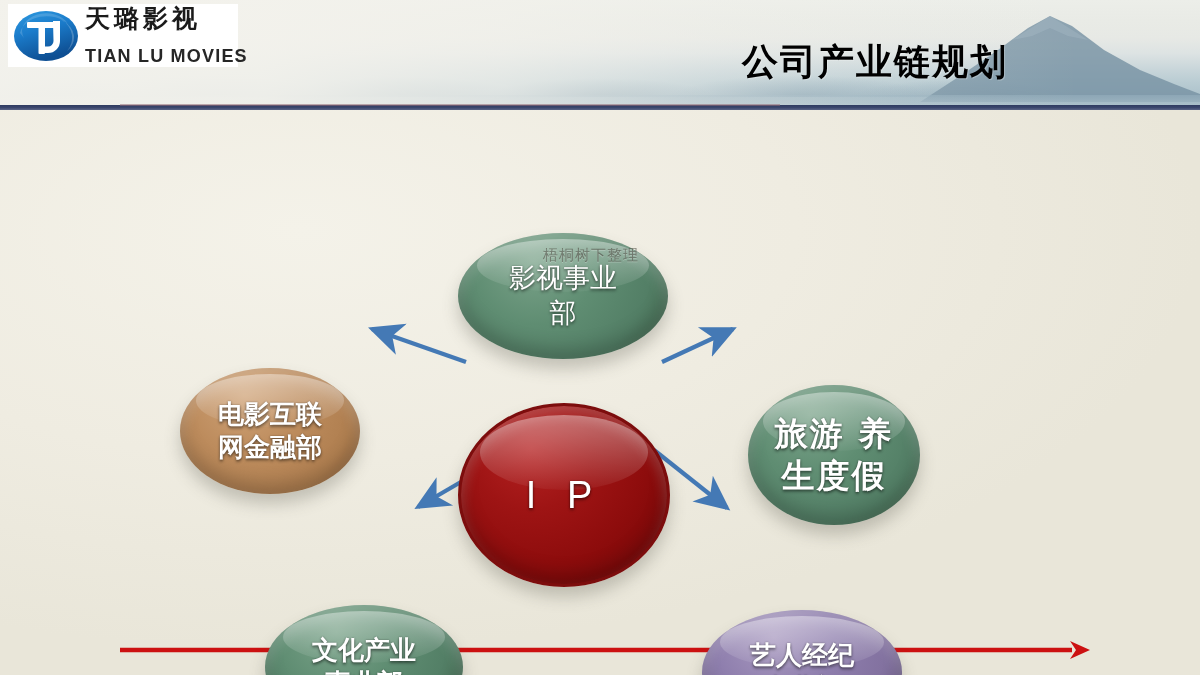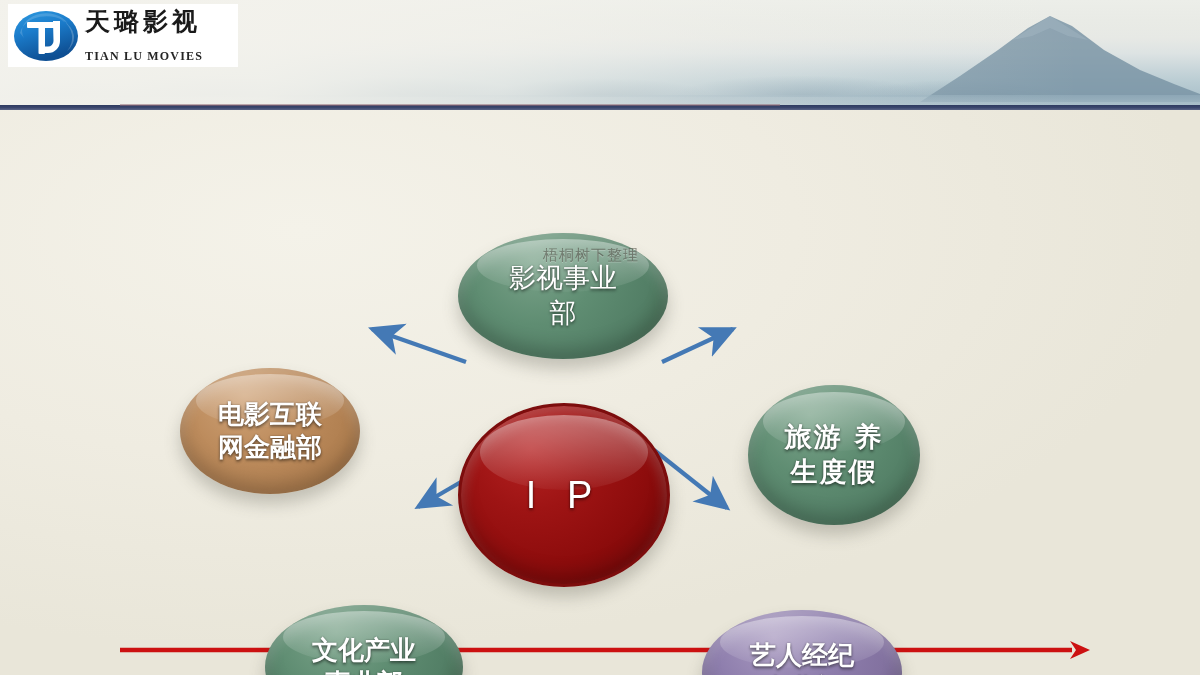--- a/index.html
+++ b/index.html
@@ -70,23 +70,23 @@
     position:relative;
     width:66px; height:54px; flex:0 0 66px;
   }
   #logo-text { display:flex; flex-direction:column; justify-content:center; line-height:1; }
   #logo-cn {
     font-size:25px; font-weight:bold; letter-spacing:4px;
     color:#1a1a1a; font-family:"DejaVu Sans","Liberation Sans",sans-serif;
     white-space:nowrap;
   }
   #logo-en {
-    font-size:12px; letter-spacing:1.2px; color:#262626;
+    font-size:18px; letter-spacing:1.2px; color:#262626;
     font-weight:bold; margin-top:16px; white-space:nowrap;
-    font-family:Liberation Serif, serif;
+    font-family:Liberation Sans, sans-serif;
   }
 
   #slide-title {
     position:absolute; left:742px; top:38px;
     font-size:36px; font-weight:bold; letter-spacing:2px;
     color:#000000;
     font-family:"DejaVu Sans","Liberation Sans",sans-serif;
     text-shadow: 1px 1px 0 rgba(255,255,255,.25);
     white-space:nowrap; z-index:5;
   }
@@ -159,21 +159,21 @@
   #node-finance {
     left:180px; top:258px; width:180px; height:126px;
     background:radial-gradient(circle at 36% 22%, #cfa378 0%, #bd8c5d 38%, #b07f50 72%, #94653b 100%);
   }
   #node-finance .label { font-size:26px; font-weight:bold; font-family:"DejaVu Serif","Liberation Serif",serif; }
 
   #node-travel {
     left:748px; top:275px; width:172px; height:140px;
     background:radial-gradient(circle at 36% 22%, #7ba38a 0%, #5f8d72 38%, #537f66 70%, #44694f 100%);
   }
-  #node-travel .label { font-size:27px; font-weight:bold; letter-spacing:2px; font-family:"DejaVu Sans","Liberation Sans",sans-serif; }
+  #node-travel .label { font-size:33px; font-weight:bold; letter-spacing:2px; font-family:"DejaVu Sans","Liberation Sans",sans-serif; }
 
   #node-culture {
     left:265px; top:495px; width:198px; height:124px;
     background:radial-gradient(circle at 36% 22%, #7ba38a 0%, #5f8d72 38%, #537f66 70%, #44694f 100%);
   }
   #node-culture .label { font-size:26px; font-weight:bold; font-family:"DejaVu Sans","Liberation Sans",sans-serif; }
 
   #node-artist {
     left:702px; top:500px; width:200px; height:124px;
     background:radial-gradient(circle at 36% 22%, #a99ac0 0%, #8e7ead 38%, #82719f 72%, #6a5a85 100%);
@@ -218,20 +218,21 @@
         <rect x="25.5" y="13" width="6.5" height="32" rx="1" fill="#ffffff"></rect>
         <path d="M40,12 h7 v20 a12,12 0 0,1 -12,12 h-4 v-6.5 h4 a5.5,5.5 0 0,0 5.5,-5.5 Z" fill="#ffffff"></path>
         <path d="M48,10 a30,24 0 0,1 6,32 a26,20 0 0,0 -4,-30 Z" fill="#ffffff" opacity="0.22"></path>
       </svg>
       <div id="logo-text">
         <div id="logo-cn">天璐影视</div>
         <div id="logo-en">TIAN LU MOVIES</div>
       </div>
     </div>
 
+    <div id="slide-title">公司产业链规划</div>
   </div>
   <div id="header-rule"></div>
   <div id="header-rule-accent"></div>
 
   <div id="body">
 
     <svg id="edges" viewBox="0 0 1200 565">
       <defs>
         <marker id="ah" markerWidth="9" markerHeight="9" refX="7.4" refY="4.5" orient="auto" markerUnits="strokeWidth">
           <path d="M0,0.6 L8.4,4.5 L0,8.4 L2.3,4.5 Z" fill="#4479b5"></path>

